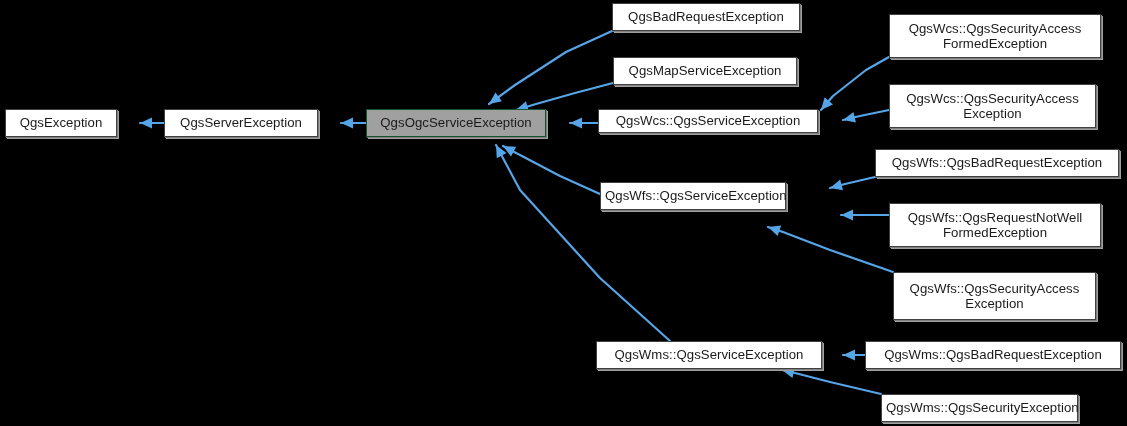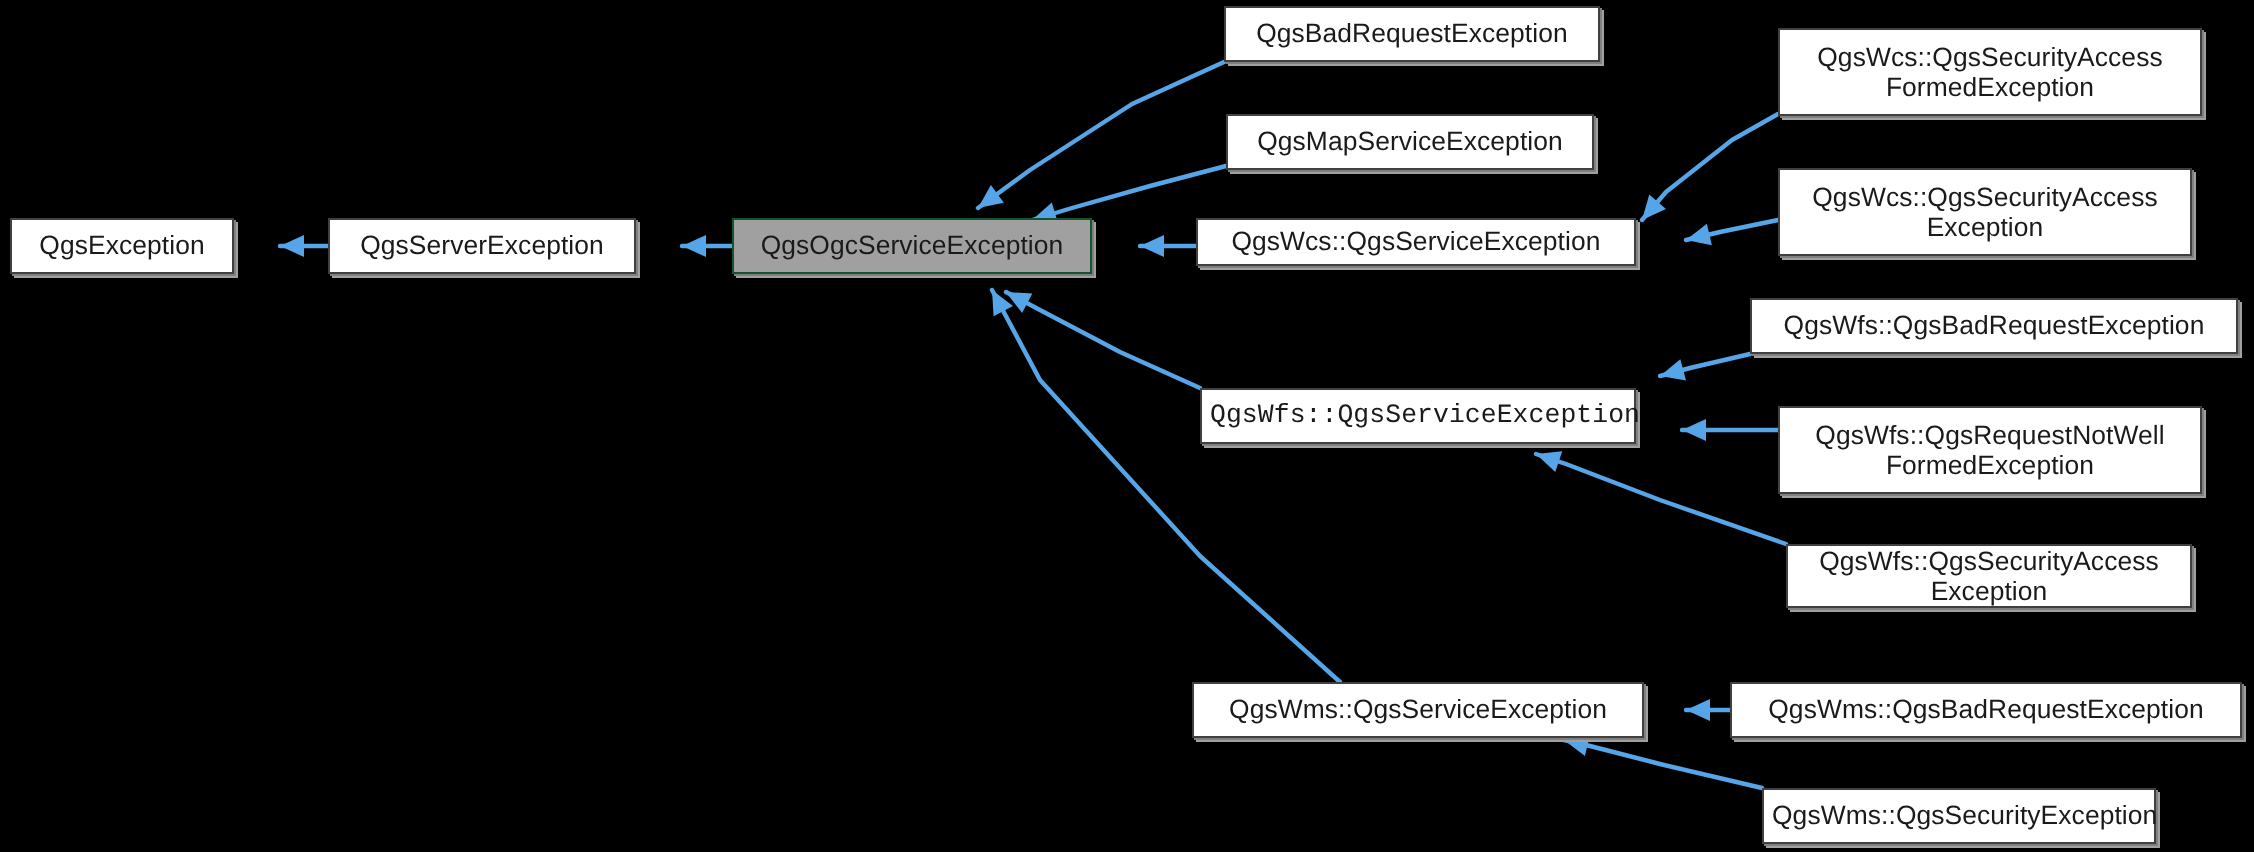--- a/index.html
+++ b/index.html
@@ -91,22 +91,22 @@
       <div class="node-box" style="left: 164px; top: 109px; width: 154px; height: 28px;"><span class="node-label">QgsServerException</span></div>
       <div class="node-box highlight" style="left: 366px; top: 109px; width: 180px; height: 28px;"><span class="node-label">QgsOgcServiceException</span></div>
       <div class="node-box" style="left: 612px; top: 3px; width: 188px; height: 28px;"><span class="node-label">QgsBadRequestException</span></div>
       <div class="node-box" style="left: 613px; top: 57px; width: 184px; height: 28px;"><span class="node-label">QgsMapServiceException</span></div>
       <div class="node-box" style="left: 598px; top: 109px; width: 220px; height: 24px;"><span class="node-label">QgsWcs::QgsServiceException</span></div>
       <div class="node-box" style="left: 889px; top: 14px; width: 212px; height: 44px;"><span class="node-label">QgsWcs::QgsSecurityAccess
 FormedException</span></div>
       <div class="node-box" style="left: 889px; top: 84px; width: 207px; height: 44px;"><span class="node-label">QgsWcs::QgsSecurityAccess
 Exception</span></div>
       <div class="node-box" style="left: 875px; top: 149px; width: 244px; height: 28px;"><span class="node-label">QgsWfs::QgsBadRequestException</span></div>
-      <div class="node-box" style="left: 600px; top: 194px; width: 218px; height: 28px; font-family: Liberation Mono, monospace;"><span class="node-label">QgsWfs::QgsServiceException</span></div>
+      <div class="node-box" style="left: 600px; top: 182px; width: 186px; height: 28px;"><span class="node-label">QgsWfs::QgsServiceException</span></div>
       <div class="node-box" style="left: 889px; top: 203px; width: 212px; height: 44px;"><span class="node-label">QgsWfs::QgsRequestNotWell
 FormedException</span></div>
-      <div class="node-box" style="left: 893px; top: 272px; width: 203px; height: 32px;"><span class="node-label">QgsWfs::QgsSecurityAccess
+      <div class="node-box" style="left: 893px; top: 272px; width: 203px; height: 48px;"><span class="node-label">QgsWfs::QgsSecurityAccess
 Exception</span></div>
       <div class="node-box" style="left: 596px; top: 341px; width: 226px; height: 28px;"><span class="node-label">QgsWms::QgsServiceException</span></div>
       <div class="node-box" style="left: 865px; top: 341px; width: 256px; height: 28px;"><span class="node-label">QgsWms::QgsBadRequestException</span></div>
       <div class="node-box" style="left: 881px; top: 394px; width: 197px; height: 28px;"><span class="node-label">QgsWms::QgsSecurityException</span></div>
     </div>
 </div>
 
 </body></html>

